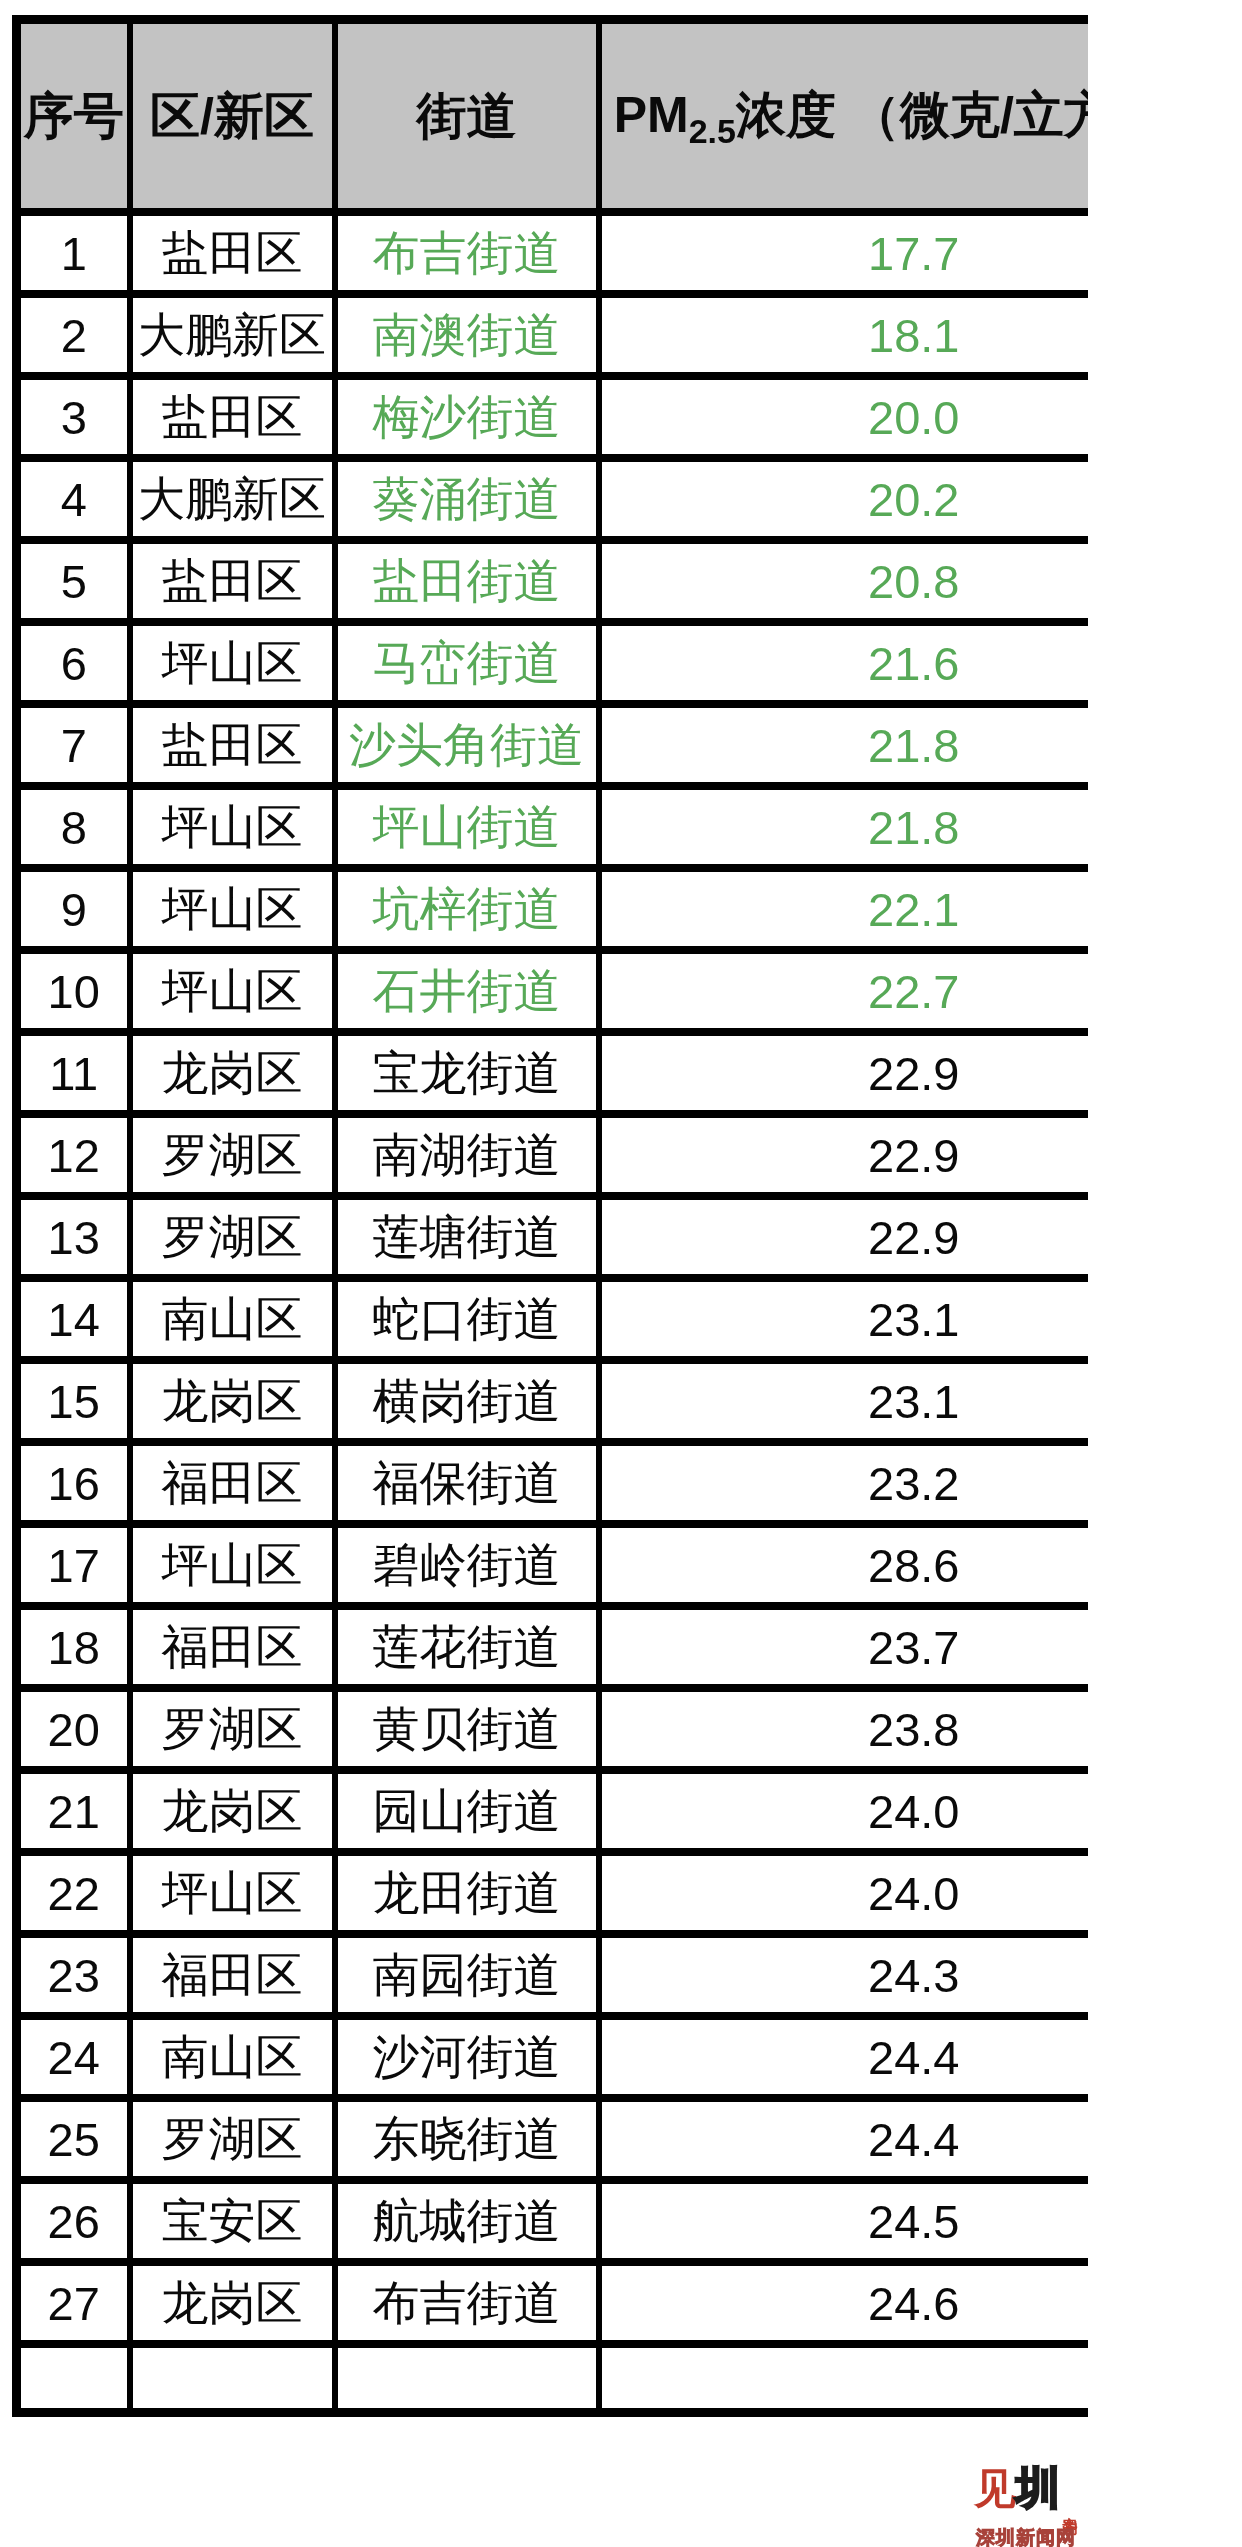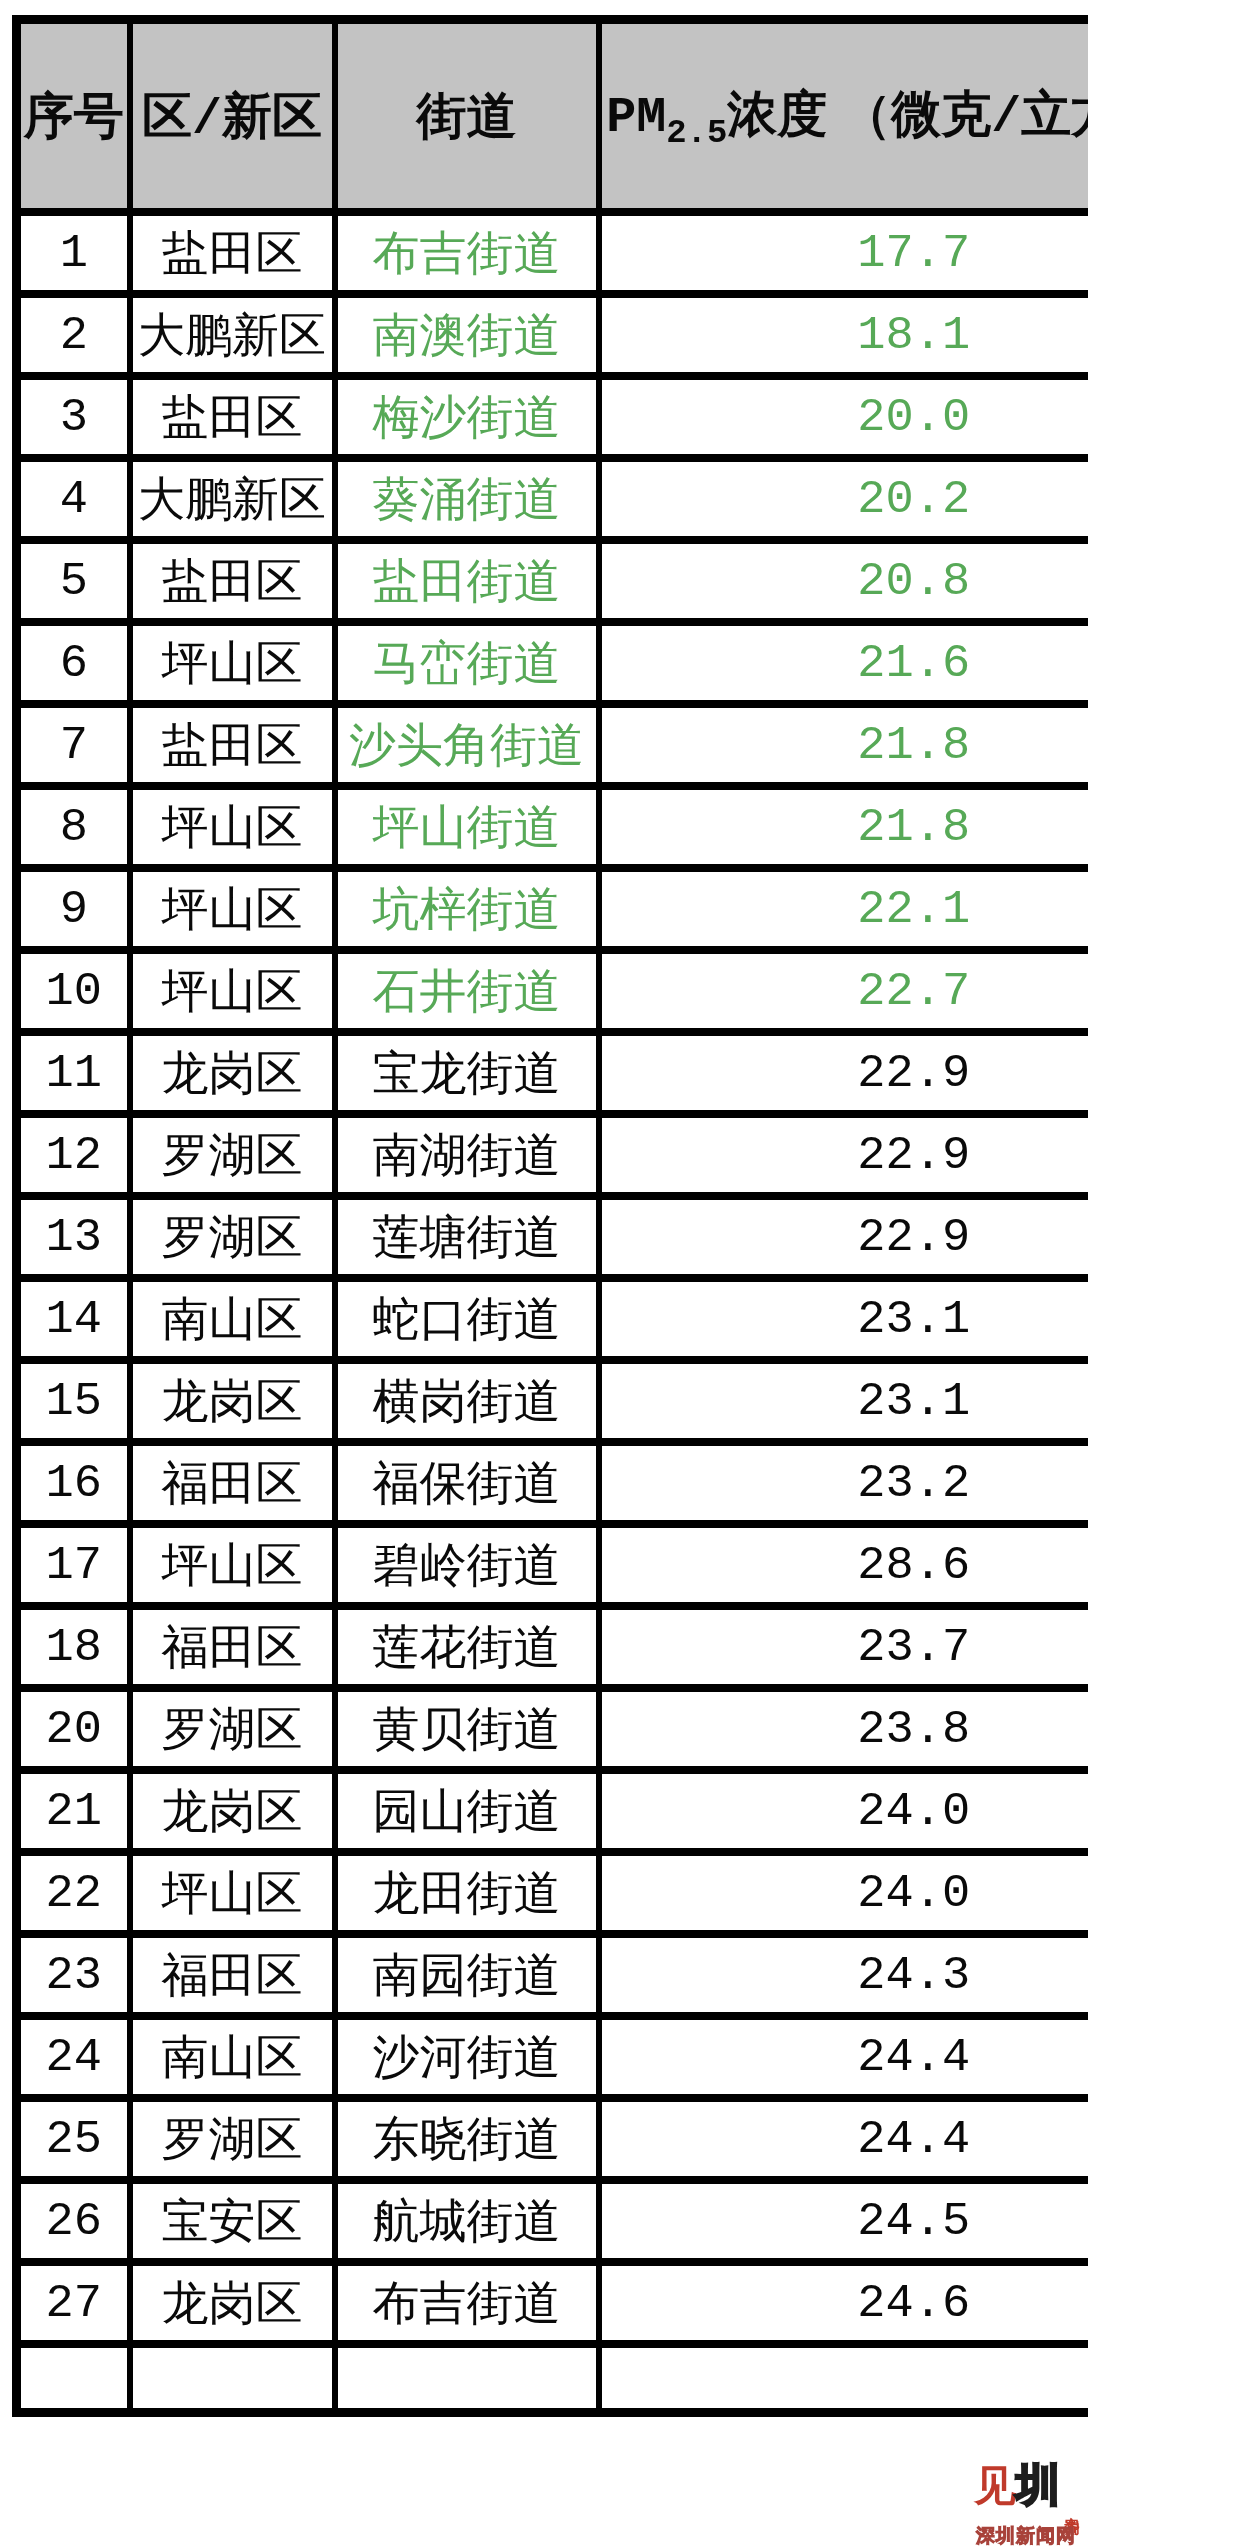--- a/index.html
+++ b/index.html
@@ -2,21 +2,21 @@
 <html><head>
 <meta charset="utf-8">
 <style>
   html,body{margin:0;padding:0;background:#ffffff;}
   .page{
     position:relative;
     width:1088px;
     height:2547px;
     background:#ffffff;
     overflow:hidden;
-    font-family:Liberation Mono, monospace;
+    font-family:Liberation Sans, sans-serif;
   }
   
   .frag-bar{
     position:absolute; top:0; left:1176px; width:42px; height:9px;
     background:#111;
   }
   .frag-dot1{position:absolute; top:0; left:1224px; width:8px; height:11px; background:#111;}
   .frag-dot2{position:absolute; top:0; left:1235px; width:7px; height:11px; background:#111;}
 
   table.pm-table{

